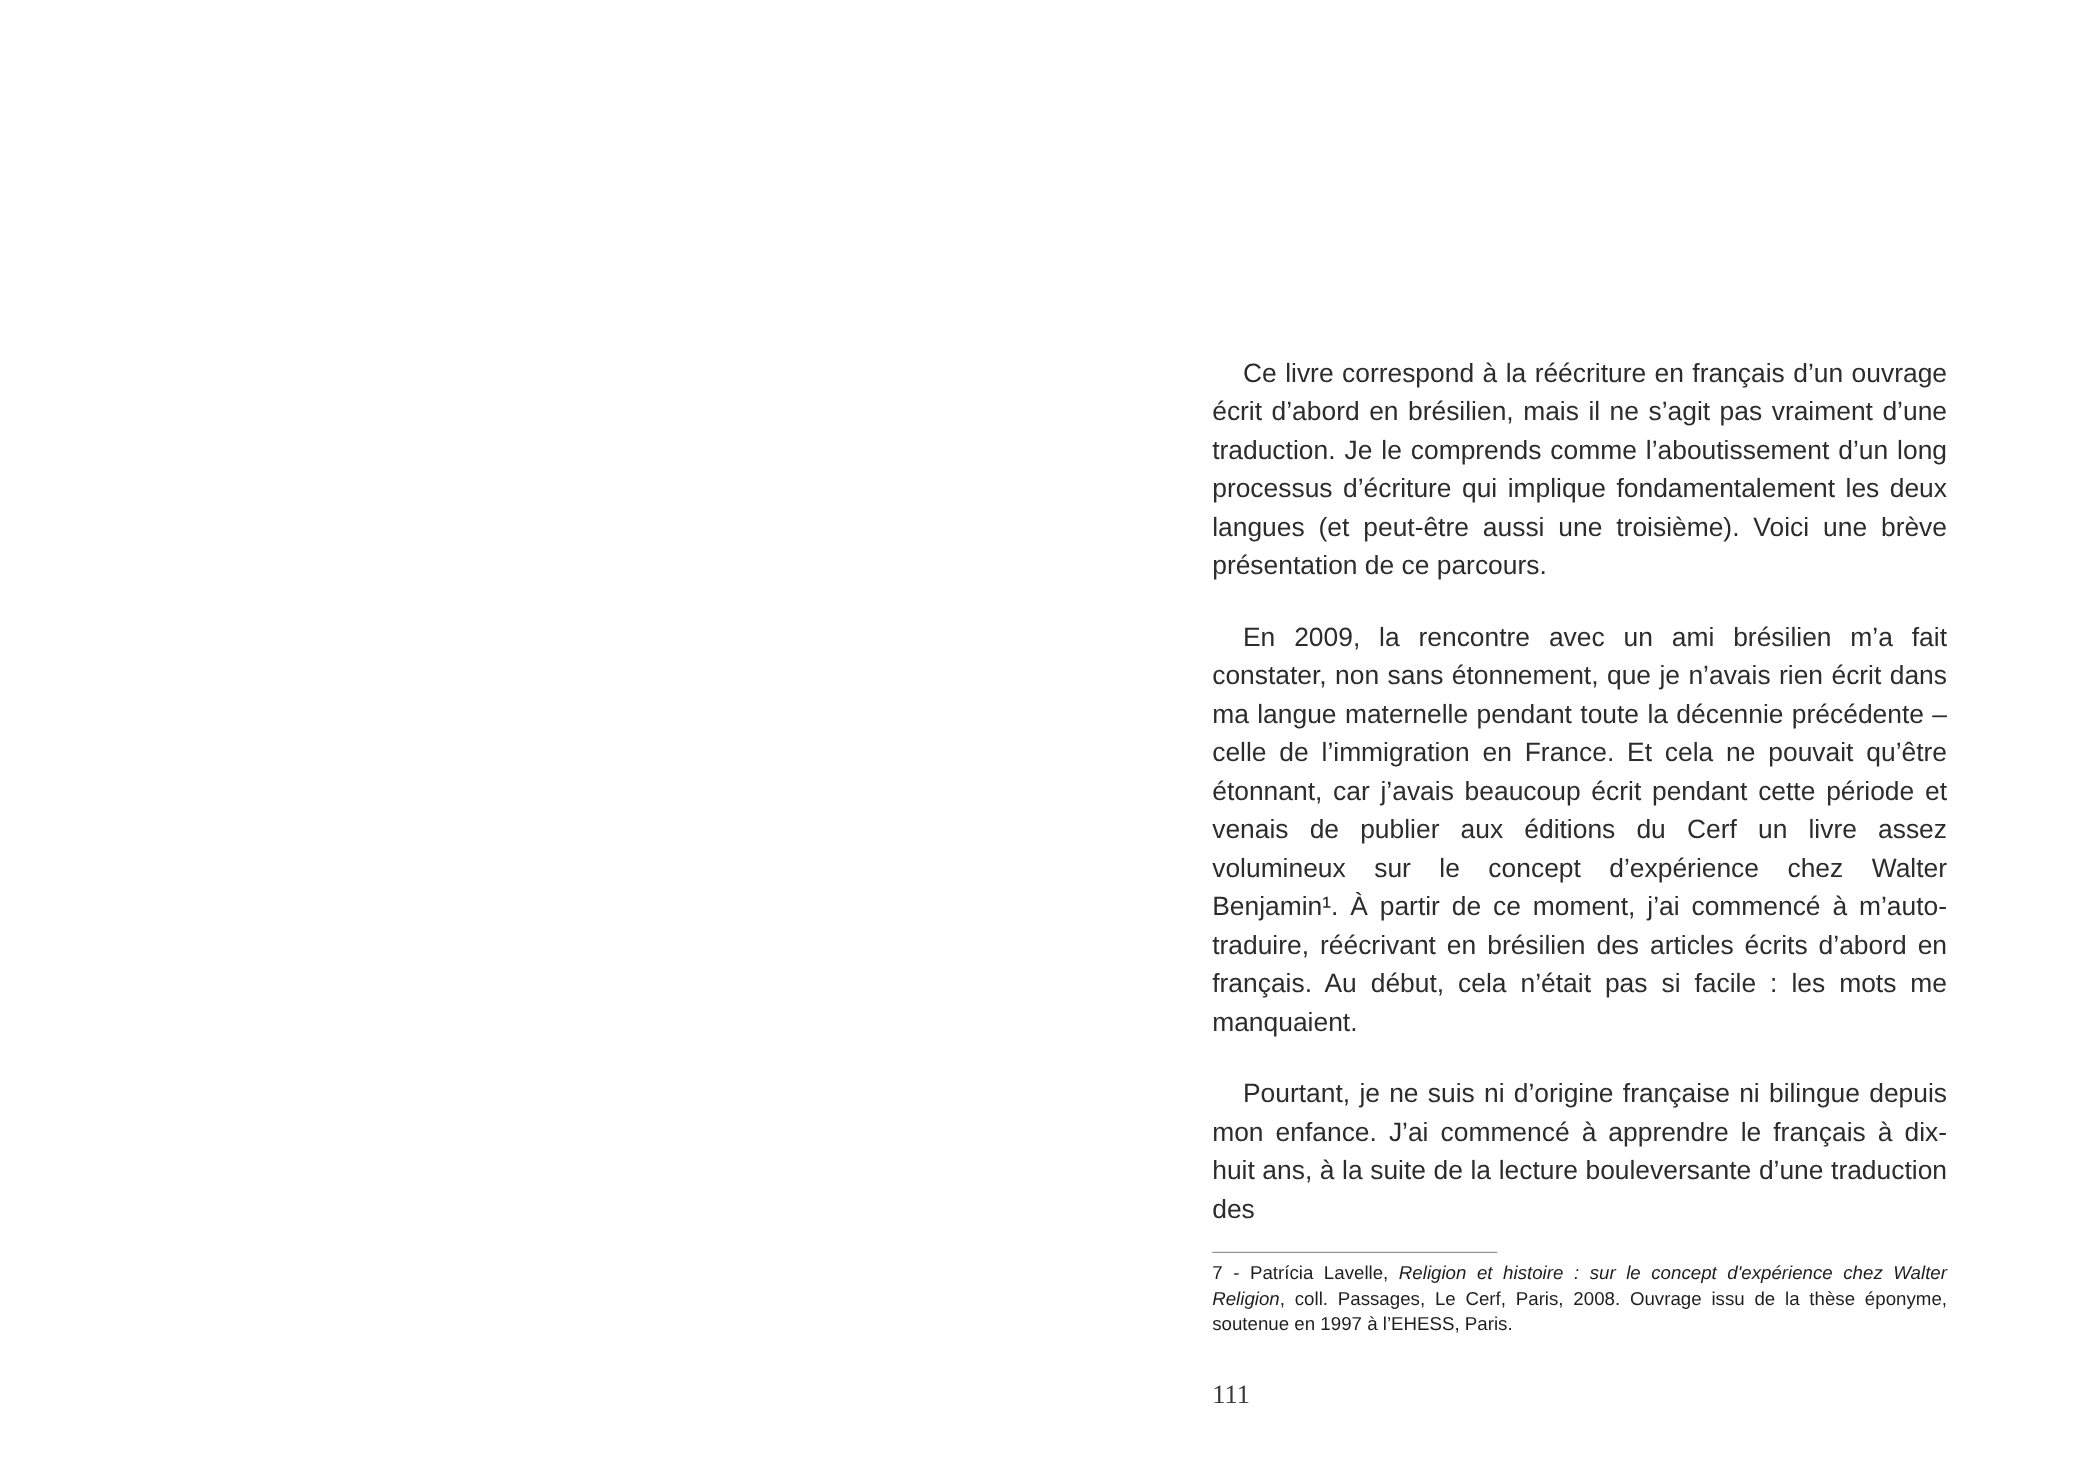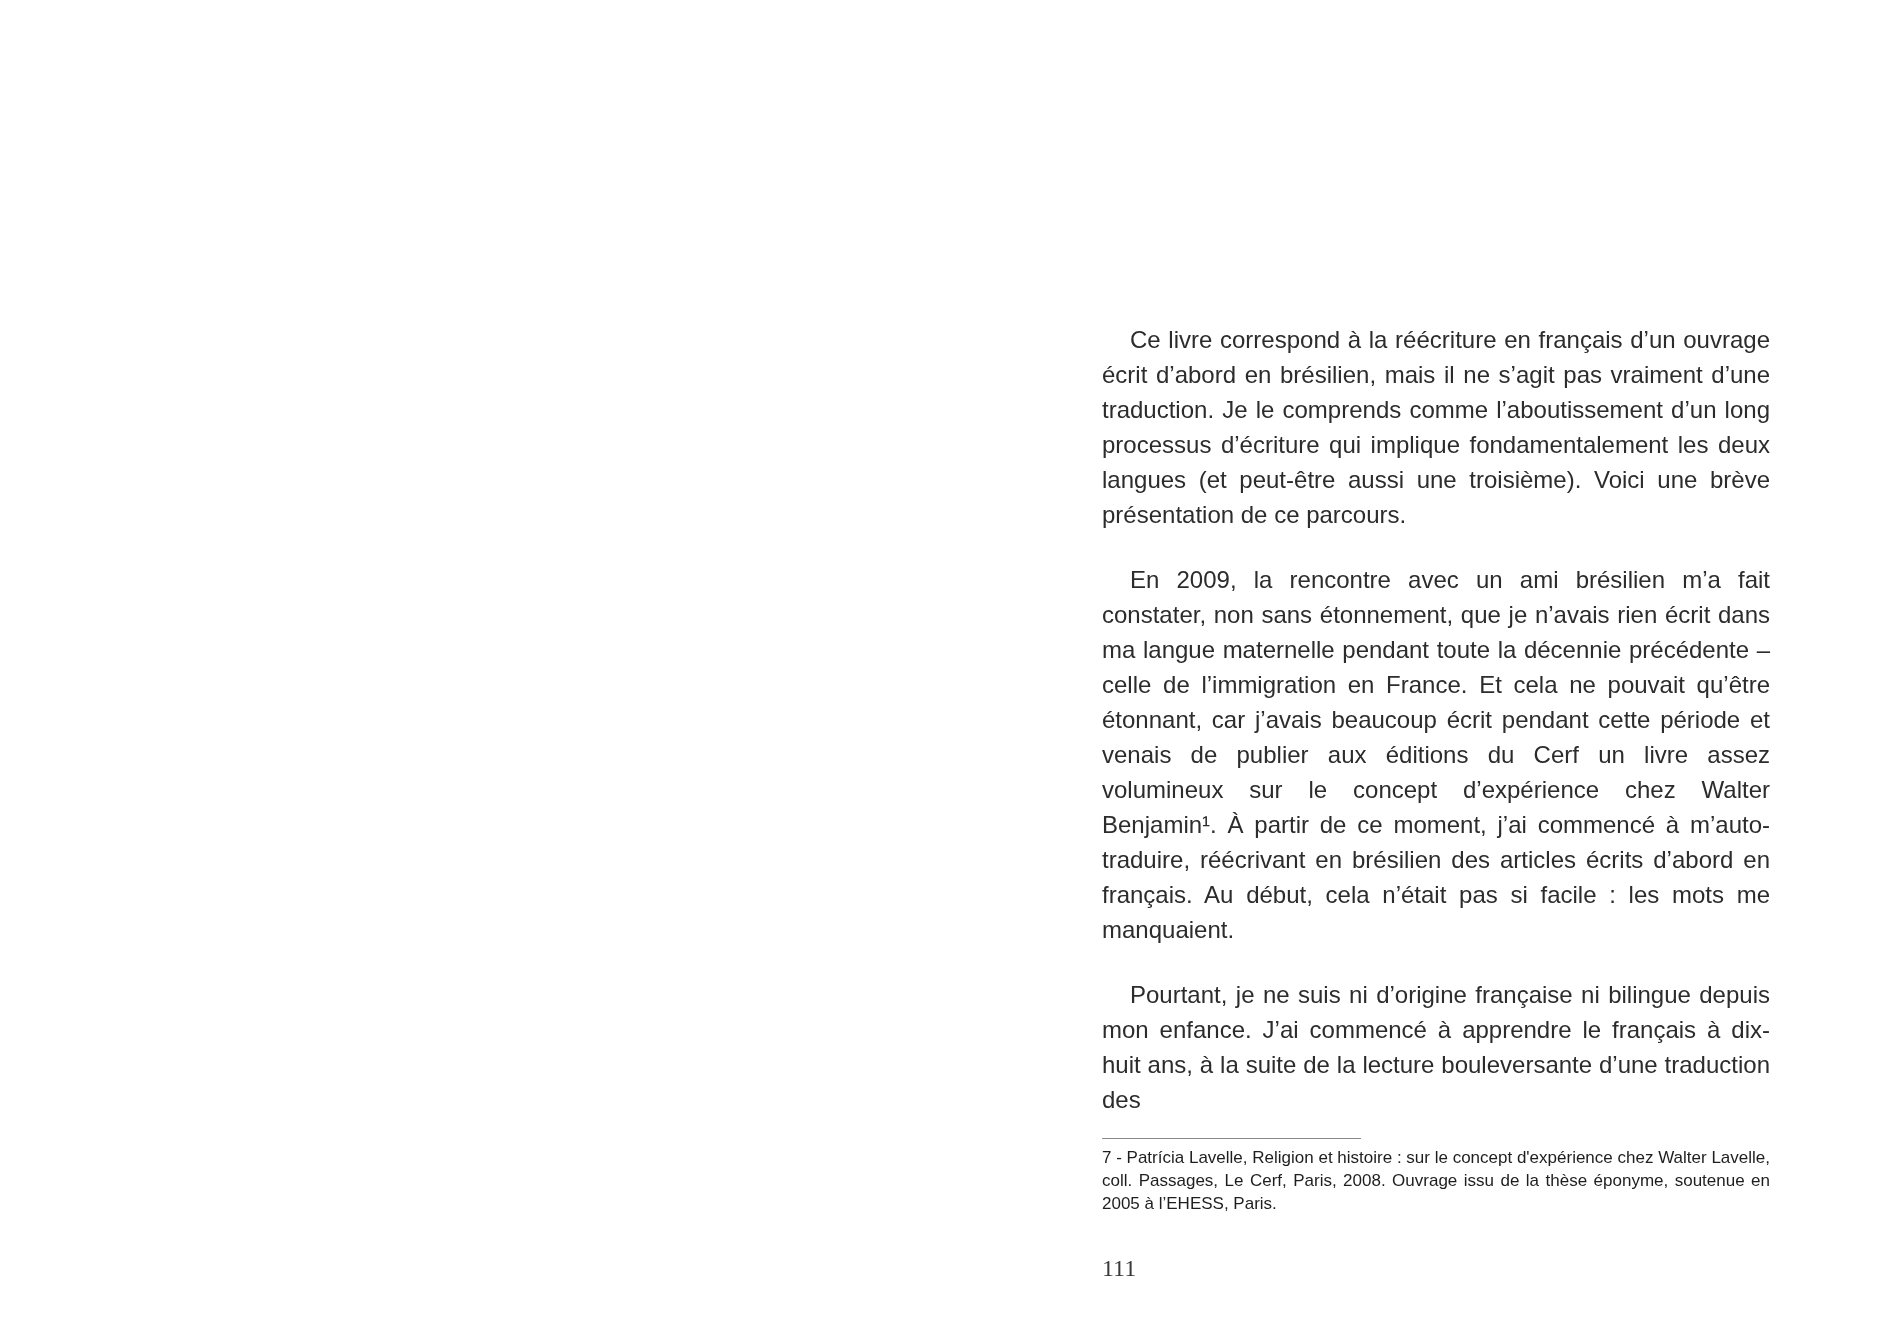--- a/index.html
+++ b/index.html
@@ -51,20 +51,21 @@
   .footnote-rule {
     width: 259px;
     height: 0;
     border-top: 1px solid #8a8a8a;
     margin: 0 0 7px 0;
   }
   .footnote-text {
     margin: 0;
   }
   .italic {
+    font-style: italic;
   }
   .page-number {
     position: absolute;
     left: 1102px;
     top: 1254px;
     width: 668px;
     font-family: "Liberation Serif", serif;
     font-size: 24px;
     line-height: 28px;
     color: #3a3a3a;
@@ -76,18 +77,18 @@
 <div class="page">
 
   <main class="text-block">
     <p class="para">Ce livre correspond à la réécriture en français d’un ouvrage écrit d’abord en brésilien, mais il ne s’agit pas vraiment d’une traduction. Je le comprends comme l’aboutissement d’un long processus d’écriture qui implique fondamentalement les deux langues (et peut-être aussi une troisième). Voici une brève présentation de ce parcours.</p>
     <p class="para">En 2009, la rencontre avec un ami brésilien m’a fait constater, non sans étonnement, que je n’avais rien écrit dans ma langue maternelle pendant toute la décennie précédente – celle de l’immigration en France. Et cela ne pouvait qu’être étonnant, car j’avais beaucoup écrit pendant cette période et venais de publier aux éditions du Cerf un livre assez volumineux sur le concept d’expérience chez Walter Benjamin¹. À partir de ce moment, j’ai commencé à m’auto-traduire, réécrivant en brésilien des articles écrits d’abord en français. Au début, cela n’était pas si facile : les mots me manquaient.</p>
     <p class="para">Pourtant, je ne suis ni d’origine française ni bilingue depuis mon enfance. J’ai commencé à apprendre le français à dix-huit ans, à la suite de la lecture bouleversante d’une traduction des</p>
   </main>
 
   <footer class="footnote">
     <div class="footnote-rule"></div>
-    <p class="footnote-text"><span>7 - Patrícia Lavelle, </span><span class="italic">Religion et histoire : sur le concept d'expérience chez Walter</span><span> </span><span class="italic">Lavelle</span><span>, coll. Passages, Le Cerf, Paris, 2008. Ouvrage issu de la thèse éponyme, soutenue en 2005 à l’EHESS, Paris.</span></p>
+    <p class="footnote-text"><span>7 - Patrícia Lavelle, </span><span class="italic">Religion et histoire : sur le concept d'expérience chez Walter</span><span> </span><span class="italic">Religion</span><span>, coll. Passages, Le Cerf, Paris, 2008. Ouvrage issu de la thèse éponyme, soutenue en 1997 à l’EHESS, Paris.</span></p>
   </footer>
 
   <div class="page-number">111</div>
 
 </div>
 
 </body></html>

